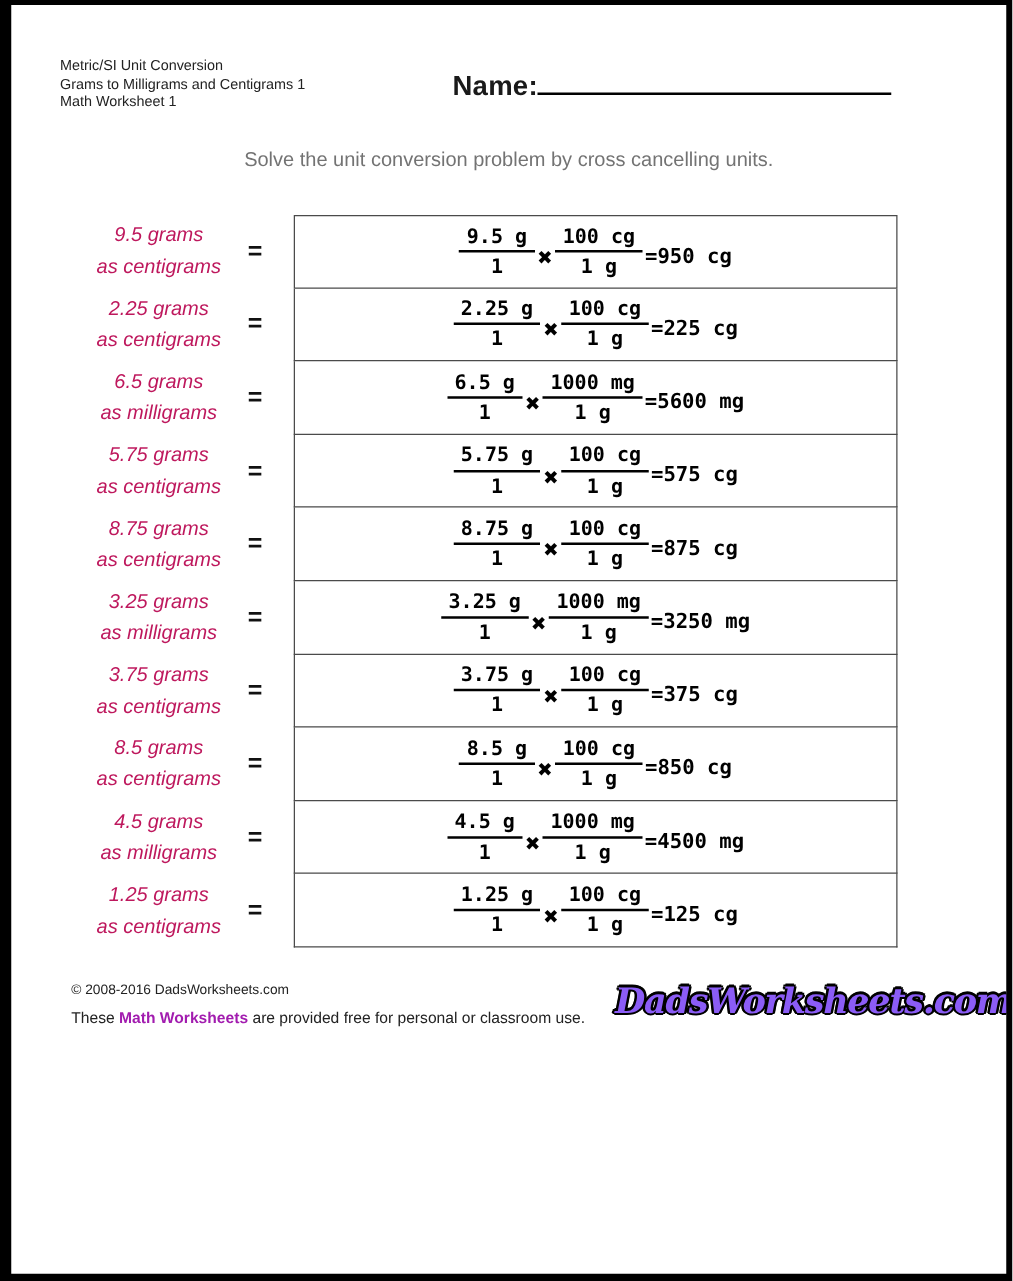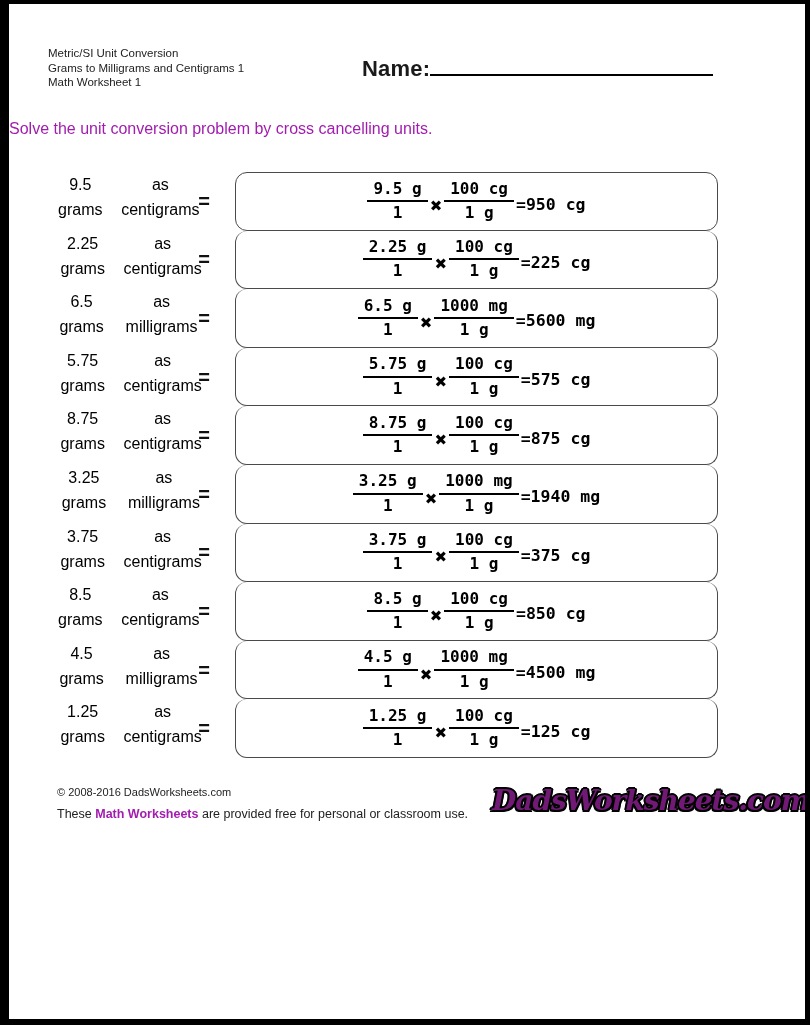--- a/index.html
+++ b/index.html
@@ -10,36 +10,36 @@
     border-width:4px 5px 6px 9px;
     font-family:"Liberation Sans", sans-serif;
     overflow:hidden;
   }
   
   .header-left { position:absolute; left:39px; top:42px; font-size:11.5px; line-height:14.5px; color:#222; }
   .name-area { position:absolute; left:353px; top:48px; white-space:nowrap; }
   .name-label { font-weight:bold; font-size:22px; letter-spacing:0.2px; }
   .name-line { display:inline-block; width:283px; height:22px; border-bottom:2.5px solid #000; vertical-align:baseline; }
   
-  .instruction { position:absolute; top:116px; left:0; width:100%; font-size:16px; color:#a21caf; }
+  .instruction { position:absolute; top:116px; left:0; width:100%; text-align:center; font-size:16px; color:#737373; }
   
   .rows { position:absolute; top:168px; left:0; width:100%; }
   .prob-row { display:flex; height:58.6px; }
   .prob-label {
-    margin-left:38px; width:160px; display:flex; flex-direction:row;
-    justify-content:center; text-align:center; font-size:16px; line-height:25px; color:#000000;
+    margin-left:38px; width:160px; display:flex; flex-direction:column;
+    justify-content:center; text-align:center; font-size:16px; line-height:25px; color:#be185d;font-style:italic;
   }
   .prob-equals {
     margin-left:-18px; width:30px; display:flex; align-items:center; justify-content:center;
     font-size:20px; font-weight:bold; color:#111;
   }
   .prob-cell {
     margin-left:16px; width:483px; box-sizing:border-box;
     border-left:1px solid #4a4a4a; border-right:1px solid #4a4a4a; border-bottom:1px solid #4a4a4a;
-    display:flex; align-items:center; justify-content:center;border-radius:12px;
+    display:flex; align-items:center; justify-content:center;
   }
   .prob-row:first-child .prob-cell { border-top:1px solid #4a4a4a; }
   .equation {
     display:flex; align-items:center; justify-content:center;
     font-family:"DejaVu Sans Mono", monospace; font-weight:bold; font-size:16px; color:#000;
   }
   .frac { text-align:center; line-height:1.15; }
   .frac .num { padding:0 6px 2px 6px; border-bottom:2px solid #000; white-space:nowrap; }
   .frac .den { padding-top:2px; white-space:nowrap; }
   .times { font-family:"DejaVu Sans", sans-serif; font-size:15px; position:relative; top:5px; margin:0 2px; }
@@ -195,21 +195,21 @@
       <div class="equation">
         <div class="frac">
           <div class="num">3.25 g</div>
           <div class="den">1</div>
         </div>
         <div class="times">✖</div>
         <div class="frac">
           <div class="num">1000 mg</div>
           <div class="den">1 g</div>
         </div>
-        <div class="result">=1940 mg</div>
+        <div class="result">=3250 mg</div>
       </div>
     </div>
   </div>
 
   <div class="prob-row">
     <div class="prob-label">
       <div>3.75 grams</div>
       <div>as centigrams</div>
     </div>
     <div class="prob-equals">=</div>
@@ -293,15 +293,15 @@
         <div class="result">=125 cg</div>
       </div>
     </div>
   </div>
 </div>
 
   <div class="copyright">© 2008-2016 DadsWorksheets.com</div>
   <div class="usage">
     <span>These </span><span class="link" id="usage-link" style="color: #a21caf;">Math Worksheets</span><span> are provided free for personal or classroom use.</span>
   </div>
-  <div class="logo" id="logo" style="color: #701a75;">DadsWorksheets.com</div>
+  <div class="logo" id="logo" style="color: #8b5cf6;">DadsWorksheets.com</div>
 
 </div>
 
 </body></html>

